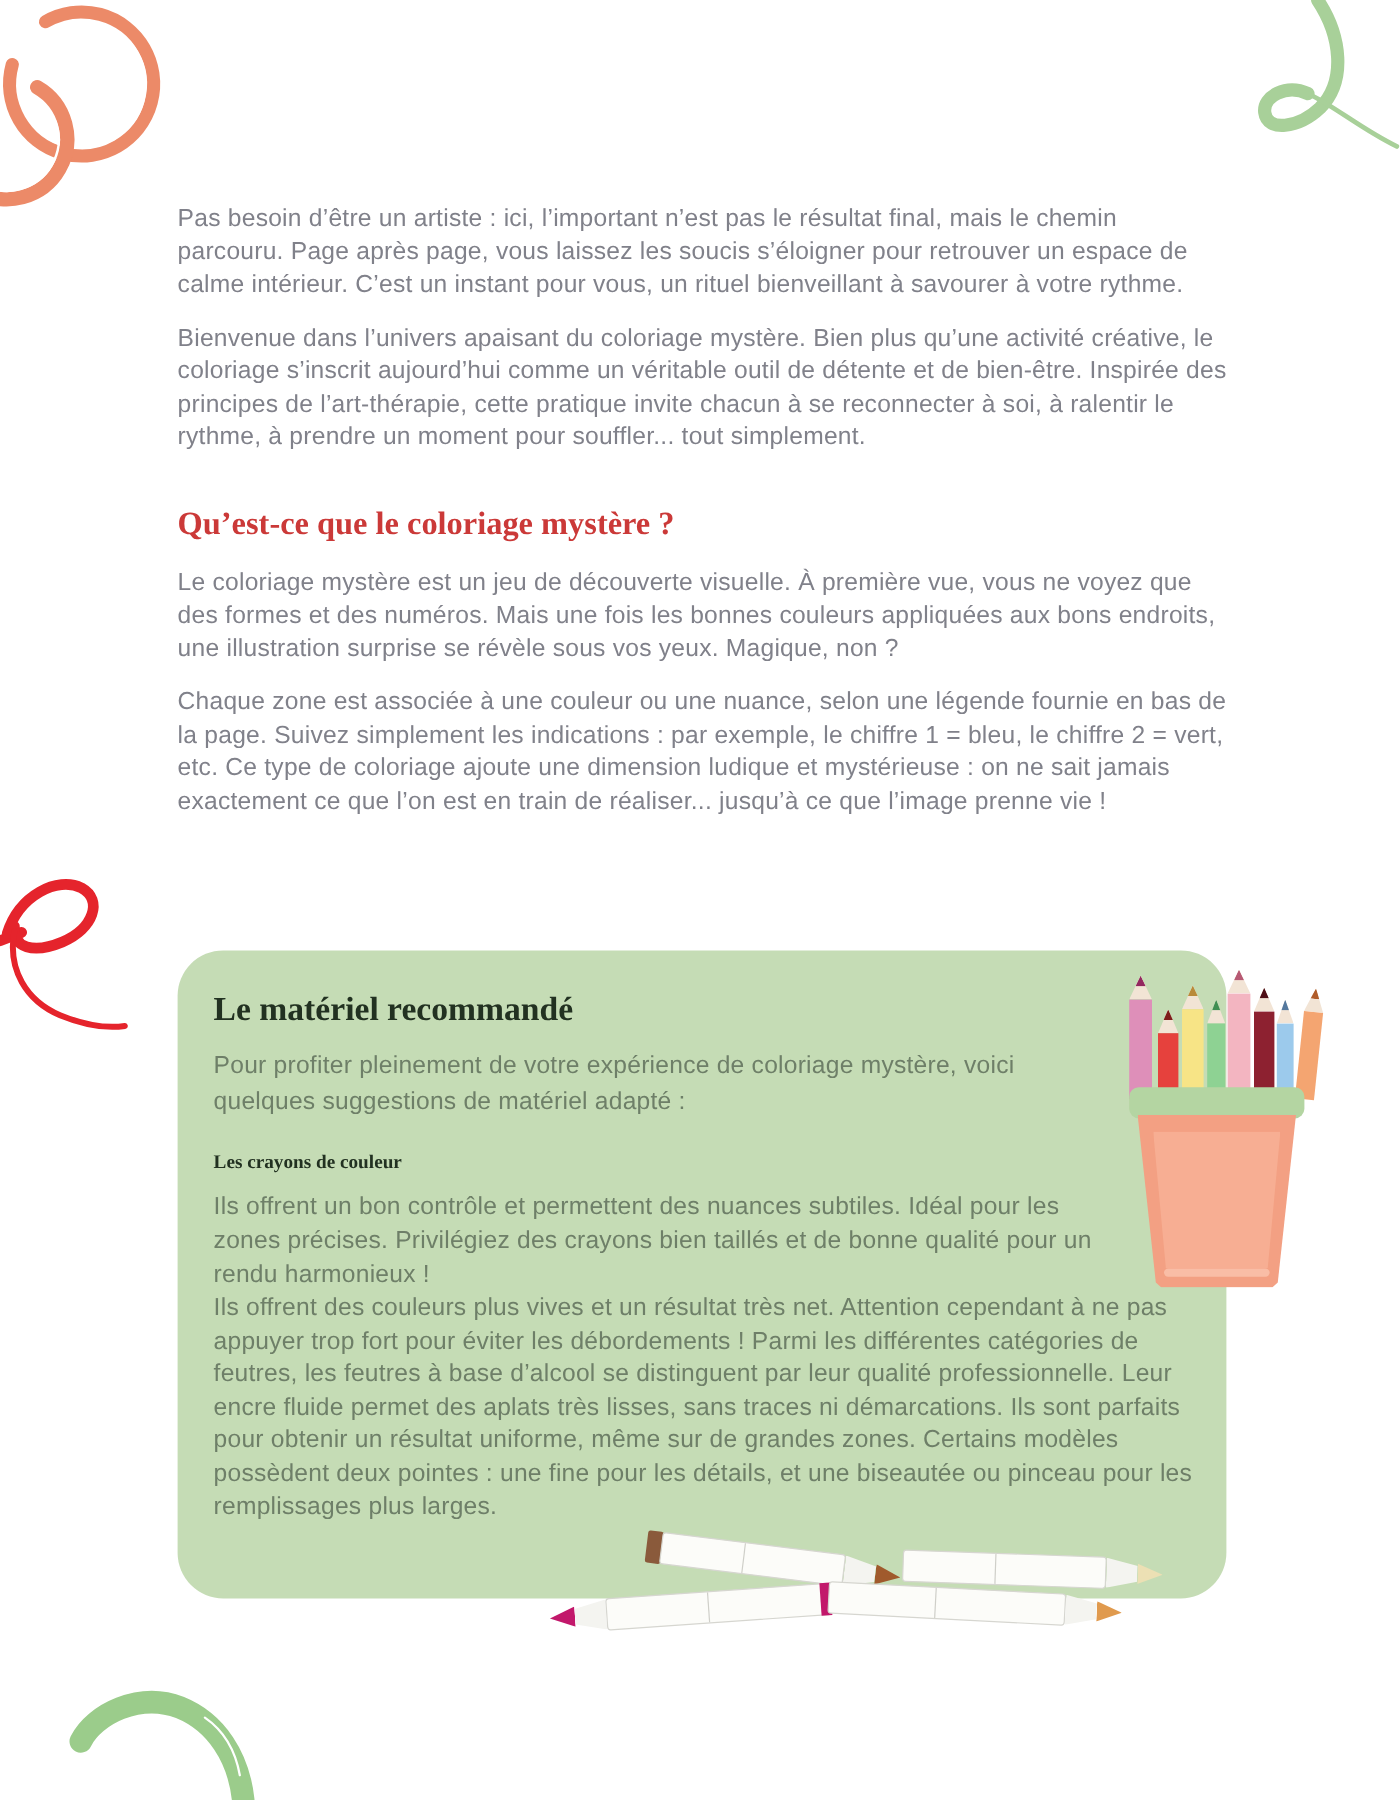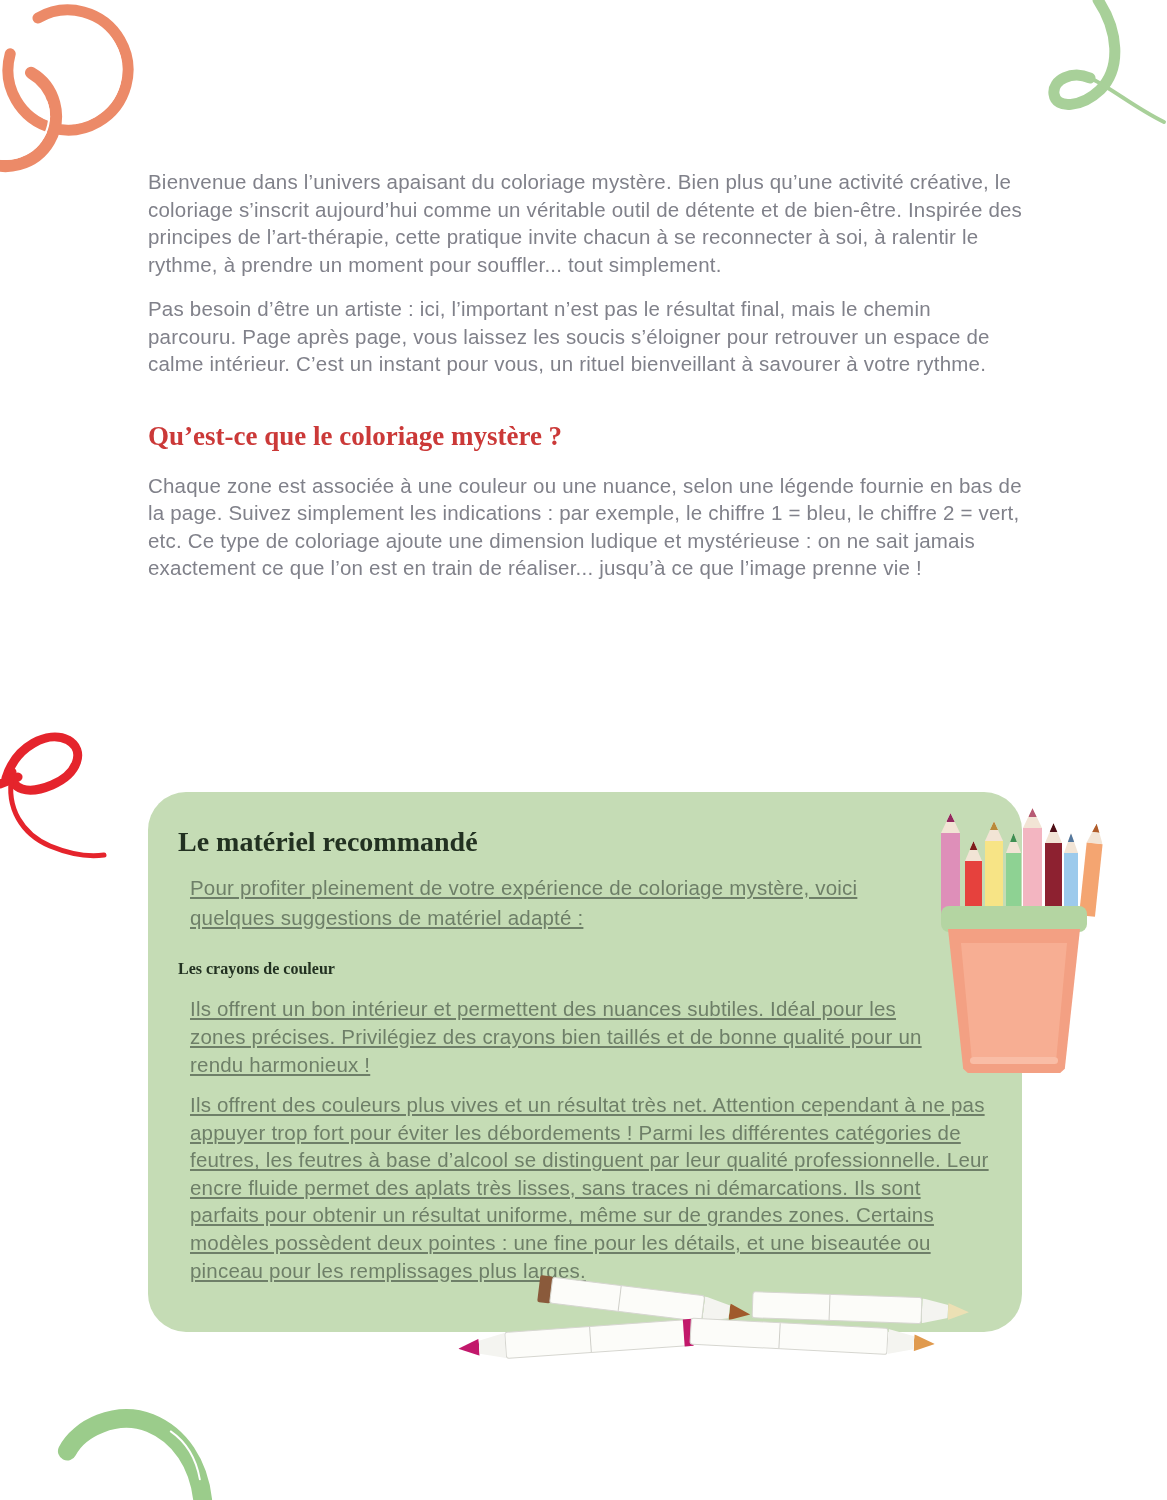--- a/index.html
+++ b/index.html
@@ -12,21 +12,21 @@
   .body-p{margin:0 0 17px 0;font-size:20.5px;line-height:27.5px;color:#80818a;letter-spacing:.2px;}
   .red-heading{margin:40px 0 18px 0;font-family:"Liberation Serif","DejaVu Serif",serif;
                font-weight:700;font-size:27px;line-height:36px;color:var(--heading-red,#cb3938);}
 
   
   .material-box{position:absolute;left:148px;top:792px;width:874px;height:540px;z-index:1;
                 background:var(--box-bg,#c5dcb5);border-radius:38px;box-sizing:border-box;
                 padding:33px 20px 0 30px;}
   .box-h3{margin:0 0 14px 0;font-family:"Liberation Serif","DejaVu Serif",serif;font-weight:700;
           font-size:28px;line-height:34px;color:var(--box-heading,#223121);}
-  .box-p{margin:12px;font-size:20.5px;line-height:30px;color:var(--box-text,#6e7f68);letter-spacing:.2px;text-decoration:underline;}
+  .box-p{margin:0;font-size:20.5px;line-height:30px;color:var(--box-text,#6e7f68);letter-spacing:.2px;}
   .box-p.intro{max-width:700px;margin-bottom:8px;}
   .box-h4{margin:22px 0 9px 0;font-family:"Liberation Serif","DejaVu Serif",serif;font-weight:700;
           font-size:16px;line-height:28px;color:var(--box-heading,#223121);}
   .box-p.item0{max-width:752px;line-height:28px;}
   .box-p.item1{max-width:833px;line-height:27.6px;}
 
   
   .cup-layer{position:absolute;inset:0;z-index:3;pointer-events:none;}
   .pencil{position:absolute;z-index:2;}
   .p-tip{position:relative;height:20px;clip-path:polygon(50% 0,100% 100%,0 100%);background:#f2e4d5;}
@@ -83,31 +83,32 @@
   </svg>
 
   <svg class="deco" style="left:55px;top:1406px" width="160" height="94" viewBox="0 0 160 100">
     <g fill="none" stroke-linecap="round">
       <path d="M8,48 C20,24 60,4 96,18 C128,31 148,62 152,100" stroke="var(--arc-green,#9bcc8b)" stroke-width="20"></path>
       <path d="M149,78 C145,56 134,38 118,27" stroke="#ffffff" stroke-width="2"></path>
     </g>
   </svg>
 
   <div class="content">
+    <p class="body-p">Pas besoin d’être un artiste : ici, l’important n’est pas le résultat final, mais le chemin parcouru. Page après page, vous laissez les soucis s’éloigner pour retrouver un espace de calme intérieur. C’est un instant pour vous, un rituel bienveillant à savourer à votre rythme.</p>
     <p class="body-p">Bienvenue dans l’univers apaisant du coloriage mystère. Bien plus qu’une activité créative, le coloriage s’inscrit aujourd’hui comme un véritable outil de détente et de bien-être. Inspirée des principes de l’art-thérapie, cette pratique invite chacun à se reconnecter à soi, à ralentir le rythme, à prendre un moment pour souffler... tout simplement.</p>
-    <p class="body-p">Pas besoin d’être un artiste : ici, l’important n’est pas le résultat final, mais le chemin parcouru. Page après page, vous laissez les soucis s’éloigner pour retrouver un espace de calme intérieur. C’est un instant pour vous, un rituel bienveillant à savourer à votre rythme.</p>
     <h2 class="red-heading">Qu’est-ce que le coloriage mystère ?</h2>
+    <p class="body-p">Le coloriage mystère est un jeu de découverte visuelle. À première vue, vous ne voyez que des formes et des numéros. Mais une fois les bonnes couleurs appliquées aux bons endroits, une illustration surprise se révèle sous vos yeux. Magique, non ?</p>
     <p class="body-p">Chaque zone est associée à une couleur ou une nuance, selon une légende fournie en bas de la page. Suivez simplement les indications : par exemple, le chiffre 1 = bleu, le chiffre 2 = vert, etc. Ce type de coloriage ajoute une dimension ludique et mystérieuse : on ne sait jamais exactement ce que l’on est en train de réaliser... jusqu’à ce que l’image prenne vie !</p>
   </div>
 
   <div class="material-box">
     <h3 class="box-h3">Le matériel recommandé</h3>
     <p class="box-p intro">Pour profiter pleinement de votre expérience de coloriage mystère, voici quelques suggestions de matériel adapté :</p>
     <h4 class="box-h4">Les crayons de couleur</h4>
-    <p class="box-p item0">Ils offrent un bon intérieur et permettent des nuances subtiles. Idéal pour les zones précises. Privilégiez des crayons bien taillés et de bonne qualité pour un rendu harmonieux !</p>
+    <p class="box-p item0">Ils offrent un bon contrôle et permettent des nuances subtiles. Idéal pour les zones précises. Privilégiez des crayons bien taillés et de bonne qualité pour un rendu harmonieux !</p>
     <p class="box-p item1">Ils offrent des couleurs plus vives et un résultat très net. Attention cependant à ne pas appuyer trop fort pour éviter les débordements ! Parmi les différentes catégories de feutres, les feutres à base d’alcool se distinguent par leur qualité professionnelle. Leur encre fluide permet des aplats très lisses, sans traces ni démarcations. Ils sont parfaits pour obtenir un résultat uniforme, même sur de grandes zones. Certains modèles possèdent deux pointes : une fine pour les détails, et une biseautée ou pinceau pour les remplissages plus larges.</p>
   </div>
 
   <div class="cup-layer">
     <div id="pencils">
         <div class="pencil" style="left: 941px; top: 813px; width: 19px; height: 103px;">
           <div class="p-tip">
             <div class="p-point" style="background: rgb(147, 41, 95);"></div>
           </div>
           <div class="p-body" style="background: rgb(222, 143, 185);"></div>

